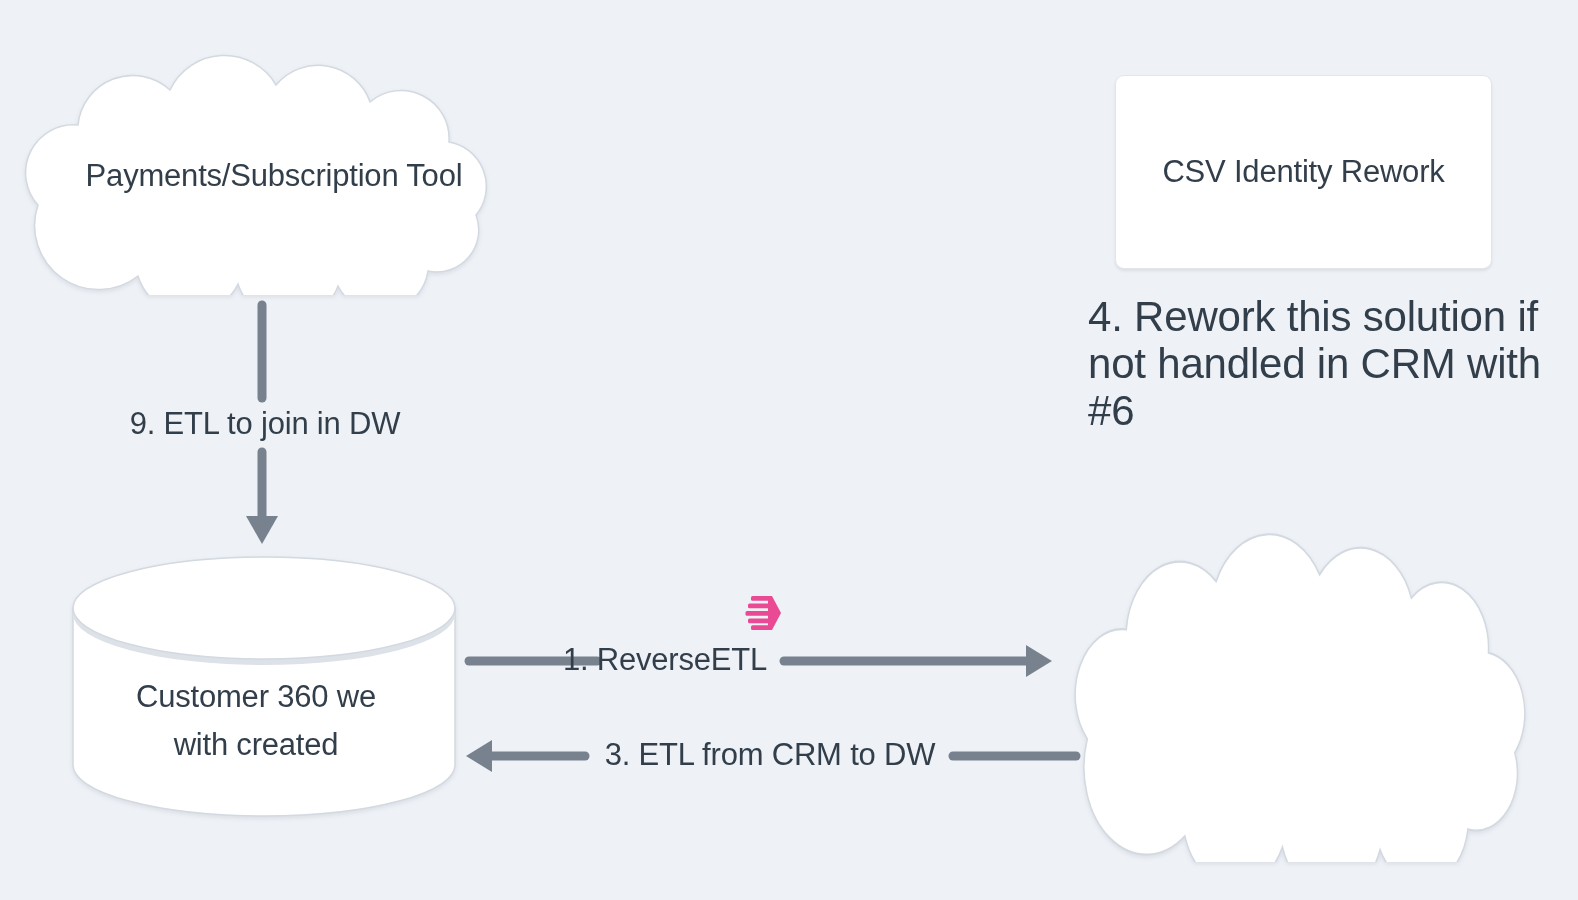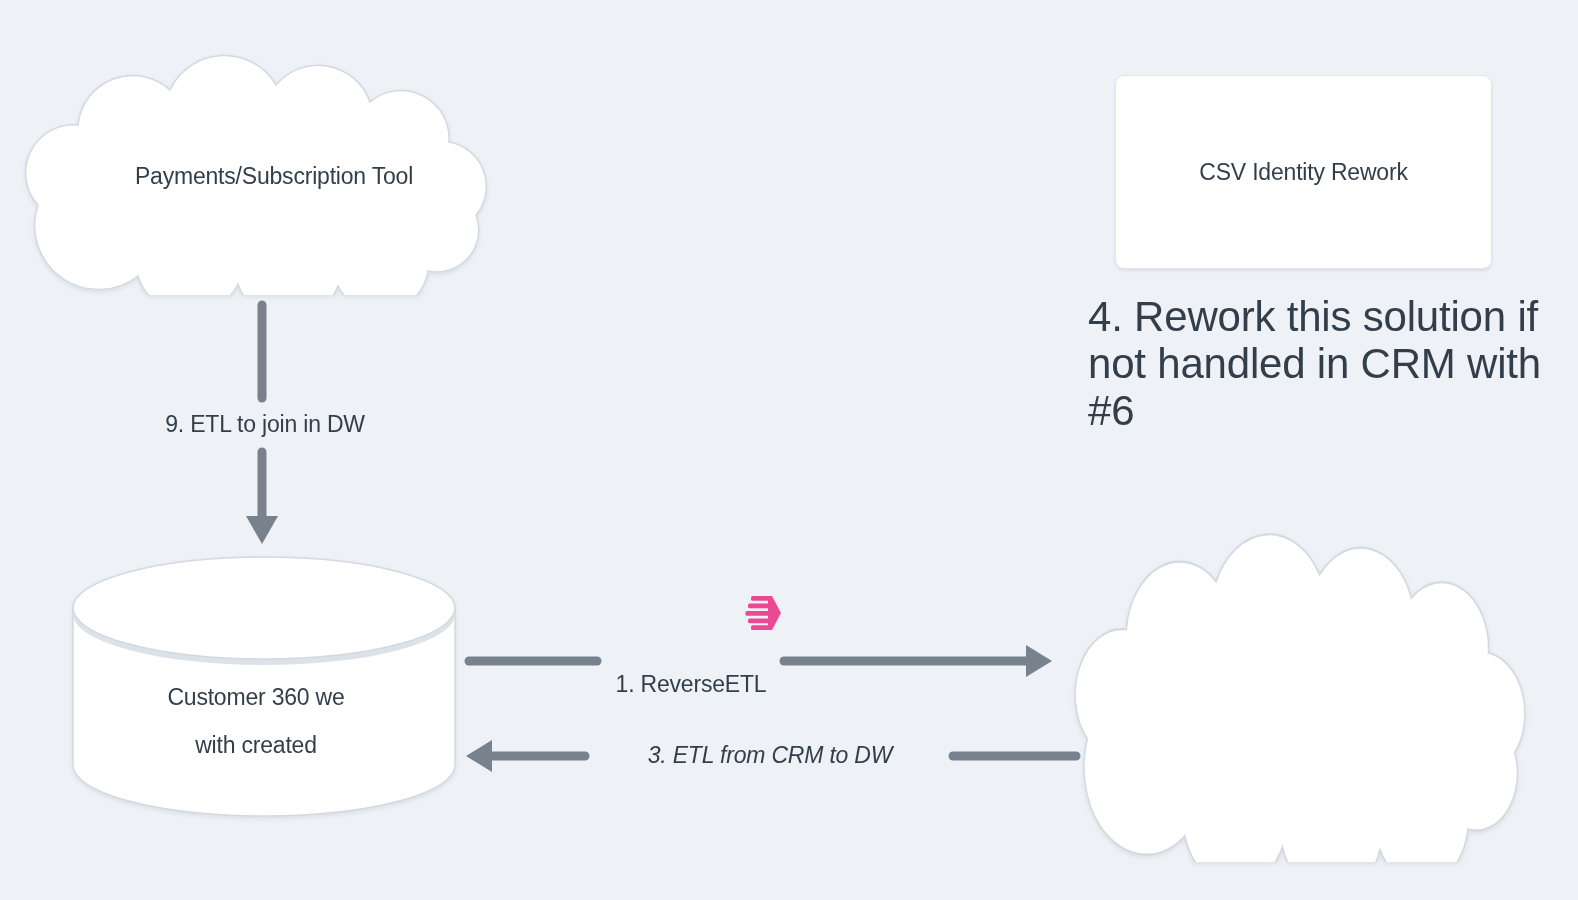--- a/index.html
+++ b/index.html
@@ -17,21 +17,21 @@
     color: #323f4b;
   }
   .shape-svg {
     position: absolute;
     filter: drop-shadow(0 2px 2px rgba(60,70,85,0.10));
   }
   .lbl {
     position: absolute;
     transform: translate(-50%, -50%);
     white-space: nowrap;
-    font-size: 23px;
+    font-size: 31px;
     font-weight: 500;
     letter-spacing: -0.2px;
     color: #323f4b;
     text-align: center;
   }
   .lbl.multiline { white-space: normal; line-height: 48px; }
   .note {
     position: absolute;
     left: 1088px;
     top: 293px;
@@ -132,22 +132,22 @@
     </g>
 
     <g>
       <polygon points="492,740 492,772 466,756" fill="#78828e"></polygon>
       <line x1="492" y1="756" x2="585" y2="756" stroke-width="9" stroke-linecap="round" stroke="#78828e"></line>
       <line x1="953" y1="756" x2="1076" y2="756" stroke-width="9" stroke-linecap="round" stroke="#78828e"></line>
     </g>
   </svg>
 
   <div class="lbl" style="left:265px; top:424px;">9. ETL to join in DW</div>
-  <div class="lbl" style="left:691px; top:660px;margin-top:24px;">1. ReverseETL</div>
-  <div class="lbl" style="left:770px; top:755px;font-style:italic;">3. ETL from CRM to DW</div>
+  <div class="lbl" style="left:665px; top:660px;">1. ReverseETL</div>
+  <div class="lbl" style="left:770px; top:755px;">3. ETL from CRM to DW</div>
 
   <svg class="overlay" style="left:744px; top:594px;" width="38" height="38" viewBox="0 0 38 38">
     <g fill="#e94a93">
       <polygon points="24,2 28,2 37,19 28,36 24,36"></polygon>
       <rect x="7" y="2" width="18.5" height="4.8" rx="1.6"></rect>
       <rect x="4" y="9.5" width="21.5" height="4.8" rx="1.6"></rect>
       <rect x="1.5" y="17" width="24" height="4.8" rx="1.6"></rect>
       <rect x="4" y="24.5" width="21.5" height="4.8" rx="1.6"></rect>
       <rect x="7" y="31.2" width="18.5" height="4.8" rx="1.6"></rect>
     </g>

